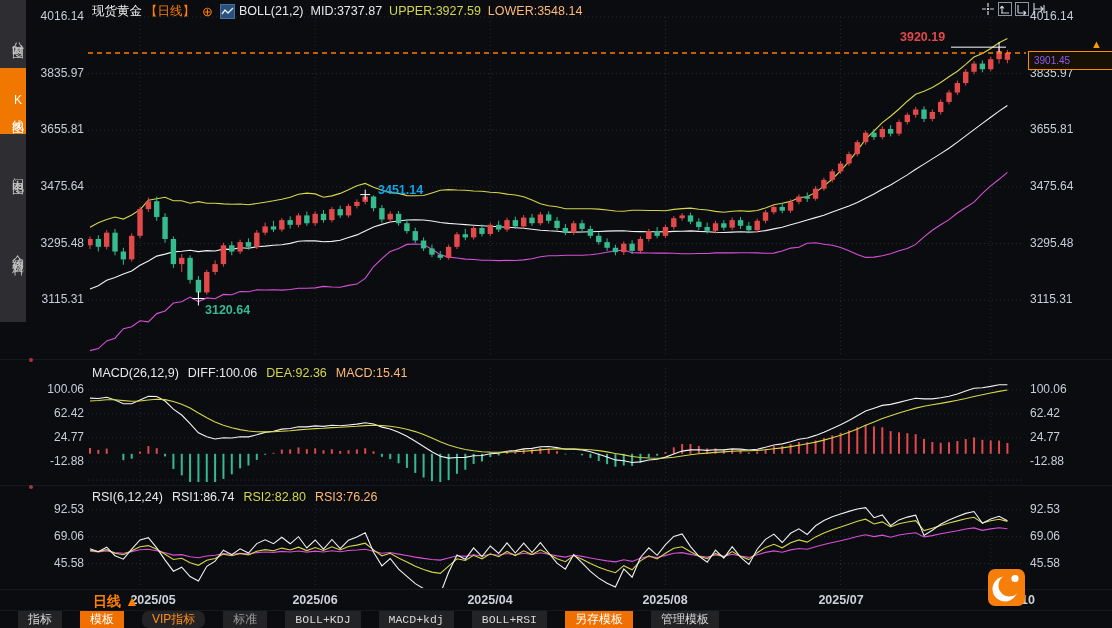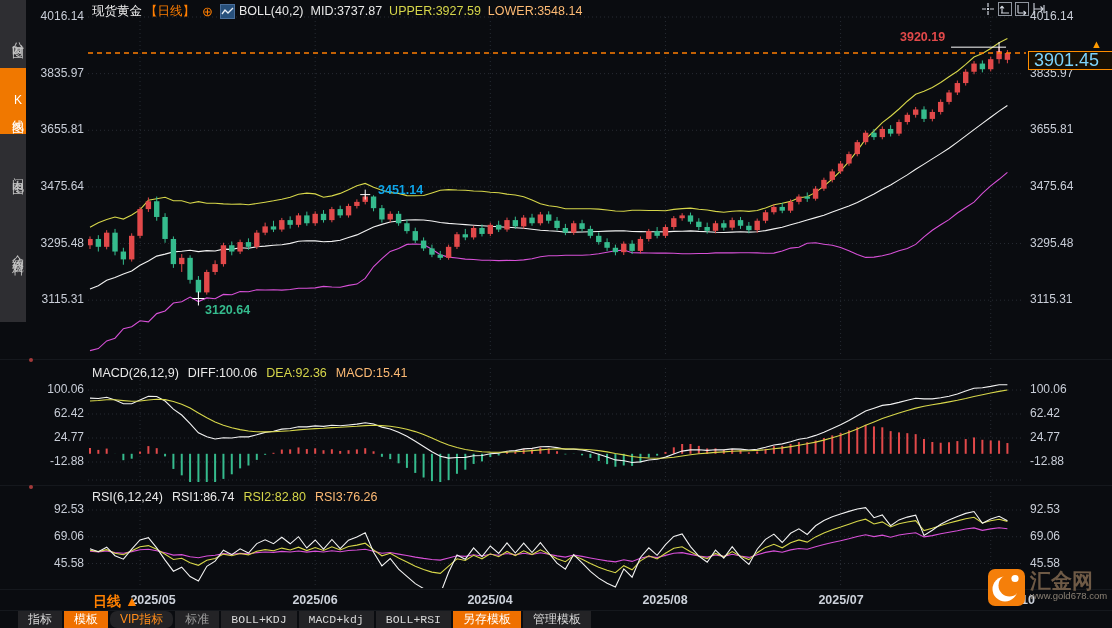--- a/index.html
+++ b/index.html
@@ -27,29 +27,29 @@
   
   .ax{position:absolute;font-size:12px;color:#c9ced8;z-index:5;white-space:nowrap;}
   .ax.left{width:56px;left:28px;text-align:right;}
   .ax.right{left:1030px;text-align:left;}
   
   .pane-head{position:absolute;left:92px;display:flex;gap:9px;font-size:12.5px;white-space:nowrap;z-index:20;}
   
   .anno{position:absolute;font-size:12.5px;font-weight:bold;z-index:15;white-space:nowrap;}
   
   #priceTag{position:absolute;left:1028px;top:51px;width:78px;height:17px;line-height:17px;
-    border:1px solid #ff8e00;background:#17100494;background-color:#171004;color:#7dd3fc;
-    font-size:18px;padding-left:5px;z-index:16;}
+    border:1px solid #ff8e00;background:#17100494;background-color:#171004;color:#8b5cf6;
+    font-size:10px;padding-left:5px;z-index:16;}
   #priceArrow{position:absolute;left:1091px;top:38px;color:#ff9b00;font-size:11px;z-index:16;}
   
   #periodSel{position:absolute;left:93px;top:593px;color:#ff8000;font-weight:bold;font-size:14px;z-index:20;cursor:pointer;}
   .xmon{position:absolute;top:593px;width:70px;margin-left:-35px;text-align:center;
         font-size:12.5px;font-weight:bold;color:#ccd1da;z-index:4;}
   
-  #toolbar{position:absolute;left:18px;top:611px;height:17px;display:flex;gap:2px;z-index:25;}
+  #toolbar{position:absolute;left:18px;top:611px;height:17px;display:flex;gap:18px;z-index:25;}
   .tb-item{height:17px;line-height:17px;padding:0 10px;font-size:12px;background:#232326;
            color:#d8d8d8;cursor:pointer;white-space:nowrap;}
   .tb-item.orange-bg{background:#ef7000;color:#ffffff;}
   .tb-item.orange-text{color:#ff8c1a;border-radius:7px;}
   .tb-item.dim{color:#9a9a9a;}
   .tb-item.mono{font-family:"Liberation Mono",monospace;font-size:11.5px;}
   
   #logo{position:absolute;left:988px;top:569px;display:flex;gap:5px;z-index:28;}
   #logo .lg-name{font-size:21px;font-weight:bold;color:#6e5a46;line-height:24px;}
   #logo .lg-url{font-size:9.5px;color:#8b8174;margin-top:-3px;}
@@ -482,21 +482,21 @@
     <div class="side-tab" style="height: 88px;">合约资料</div>
   </div>
 
 <div id="header">
   <span class="t-symbol">现货黄金</span>
   <span class="t-period" style="margin-left:-4px">【日线】</span>
   <span class="t-add">⊕</span>
   <span class="mini-chart-ico"><svg width="13" height="13">
         <polyline points="1,9 4,5 7,8 12,3" fill="none" stroke="#e8eef6" stroke-width="1.3"></polyline>
       </svg></span>
-  <span class="t-white" style="margin-left:-3px">BOLL(40,2)</span>
+  <span class="t-white" style="margin-left:-3px">BOLL(21,2)</span>
   <span class="t-white">MID:3737.87</span>
   <span class="t-yellow">UPPER:3927.59</span>
   <span class="t-magenta">LOWER:3548.14</span>
 </div>
 
 <div id="topTools">
   <span class="tool-ico"><svg width="14" height="14">
         <path d="M7 1v4M7 9v4M1 7h4M9 7h4" stroke="#cfd4dc" stroke-width="1.2"></path>
         <rect x="6" y="6" width="2" height="2" fill="#cfd4dc"></rect>
       </svg></span>
@@ -551,24 +551,20 @@
     <div class="tb-item ">管理模板</div>
   </div>
 
 <div id="logo">
   <span><svg width="37" height="37">
         <rect x="0" y="0" width="37" height="37" rx="7" fill="#f57f0a"></rect>
         <circle cx="17" cy="20" r="12.5" fill="#ffffff"></circle>
         <circle cx="21.5" cy="16.5" r="11" fill="#f57f0a"></circle>
         <circle cx="27" cy="9.5" r="3.6" fill="#ffffff"></circle>
       </svg></span>
-  <span>
-    <div class="lg-name">汇金网</div>
-    <div class="lg-url">www.gold678.com</div>
-  </span>
 </div>
 
 <div class="ax left" style="top: 9px;">4016.14</div>
 <div class="ax left" style="top: 65.633px;">3835.97</div>
 <div class="ax left" style="top: 122.266px;">3655.81</div>
 <div class="ax left" style="top: 178.899px;">3475.64</div>
 <div class="ax left" style="top: 235.532px;">3295.48</div>
 <div class="ax left" style="top: 292.165px;">3115.31</div>
 <div class="ax right" style="top: 9px;">4016.14</div>
 <div class="ax right" style="top: 65.633px;">3835.97</div>

